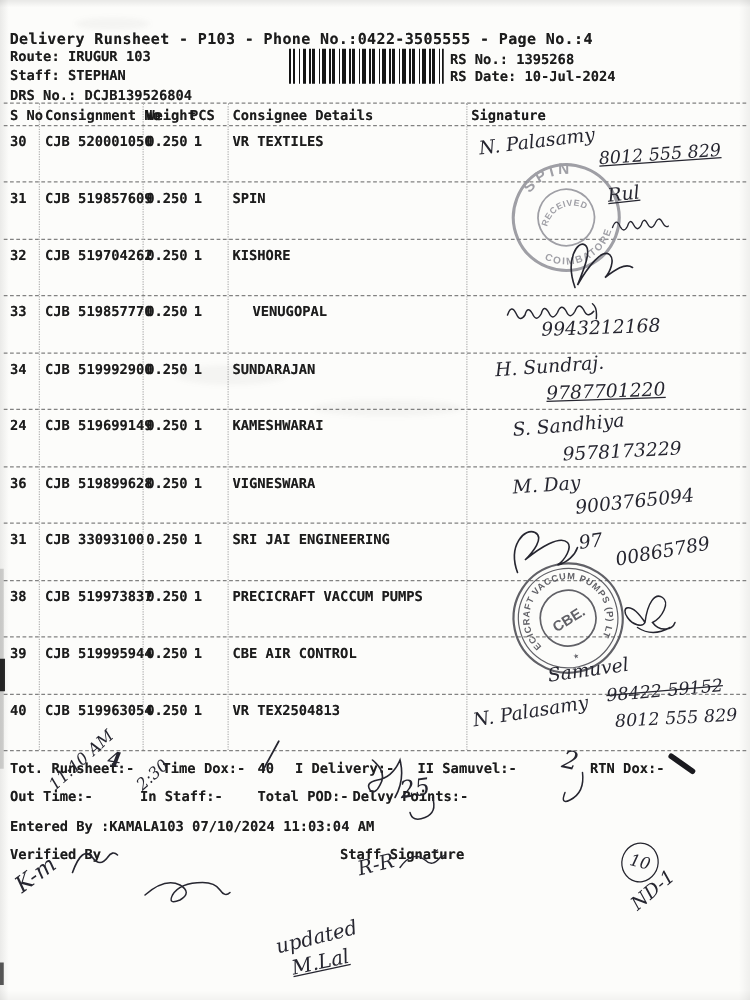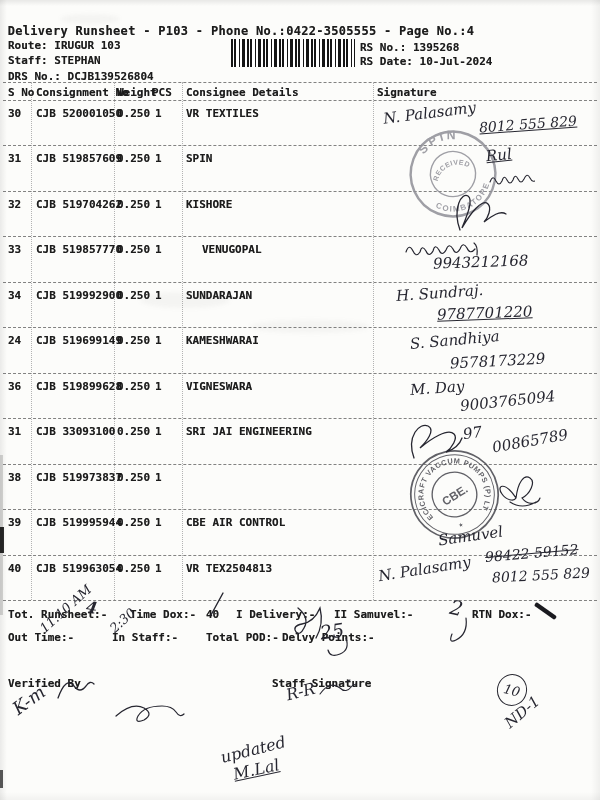--- a/index.html
+++ b/index.html
@@ -109,20 +109,21 @@
   <span class="pt" style="left:8px;top:425px">31</span>
   <span class="pt" style="left:36px;top:425px">CJB 33093100</span>
   <span class="pt" style="left:117px;top:425px">0.250</span>
   <span class="pt" style="left:155px;top:425px">1</span>
   <span class="pt" style="left:186px;top:425px">SRI JAI ENGINEERING</span>
 
   <span class="pt" style="left:8px;top:471px">38</span>
   <span class="pt" style="left:36px;top:471px">CJB 519973837</span>
   <span class="pt" style="left:117px;top:471px">0.250</span>
   <span class="pt" style="left:155px;top:471px">1</span>
+  <span class="pt" style="left:186px;top:471px">PRECICRAFT VACCUM PUMPS</span>
 
   <span class="pt" style="left:8px;top:516px">39</span>
   <span class="pt" style="left:36px;top:516px">CJB 519995944</span>
   <span class="pt" style="left:117px;top:516px">0.250</span>
   <span class="pt" style="left:155px;top:516px">1</span>
   <span class="pt" style="left:186px;top:516px">CBE AIR CONTROL</span>
 
   <span class="pt" style="left:8px;top:562px">40</span>
   <span class="pt" style="left:36px;top:562px">CJB 519963054</span>
   <span class="pt" style="left:117px;top:562px">0.250</span>
@@ -230,20 +231,21 @@
   <svg class="scb" style="left:534px;top:602px" width="26" height="22">
     <path d="M3,3 L20,15" fill="none" stroke="#1a1a1f" stroke-width="4.5" stroke-linecap="round"></path>
   </svg>
   <span class="hw" style="left:46px;top:622px;font-size:13px;transform:rotate(-42deg);transform-origin:0 100%">11:10 AM</span>
   <span class="hw" style="left:116px;top:622px;font-size:13px;transform:rotate(-42deg);transform-origin:0 100%">2:30</span>
   <span class="hw" style="left:320px;top:622px;font-size:19px;transform:rotate(-8deg)">25</span>
   <svg class="scb" style="left:322px;top:636px" width="30" height="22">
     <path d="M24,2 q4,12 -6,16 q-10,4 -12,-4" fill="none" stroke="#262630" stroke-width="1.2" stroke-linecap="round"></path>
   </svg>
 
+  <span class="pt" style="left:8px;top:655px">Entered By :KAMALA103 07/10/2024 11:03:04 AM</span>
   <span class="pt" style="left:8px;top:677px">Verified By</span>
   <span class="pt" style="left:272px;top:677px">Staff Signature</span>
 
   <span class="hw" style="left:20px;top:700px;font-size:18px;transform:rotate(-36deg);transform-origin:0 100%">K-m</span>
   <svg class="scb" style="left:54px;top:670px" width="44" height="34">
     <path d="M4,28 q8,-22 16,-12 q6,8 12,0 q4,-6 8,-2" fill="none" stroke="#262630" stroke-width="1.3" stroke-linecap="round"></path>
   </svg>
   <svg class="scb" style="left:110px;top:696px" width="80" height="30">
     <path d="M6,20 q16,-14 28,-8 q10,6 0,12 q-10,4 -6,-4 q6,-10 24,-10 q10,0 14,6 q4,6 8,2" fill="none" stroke="#262630" stroke-width="1.2" stroke-linecap="round"></path>
   </svg>

